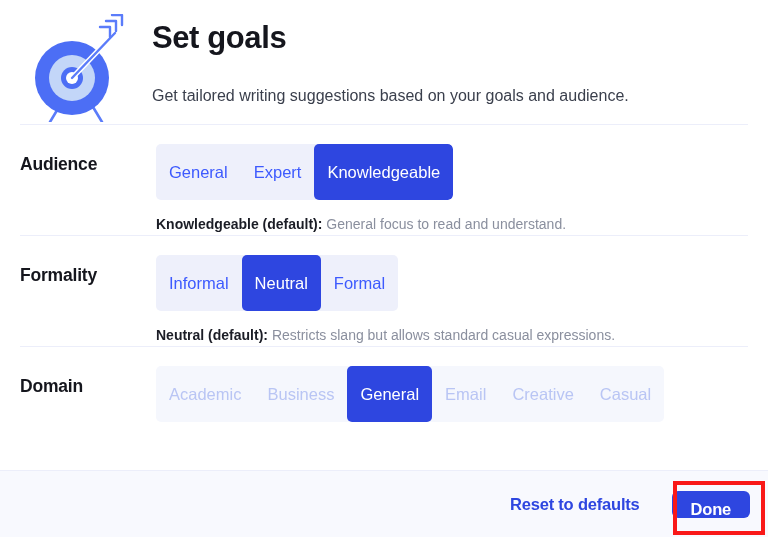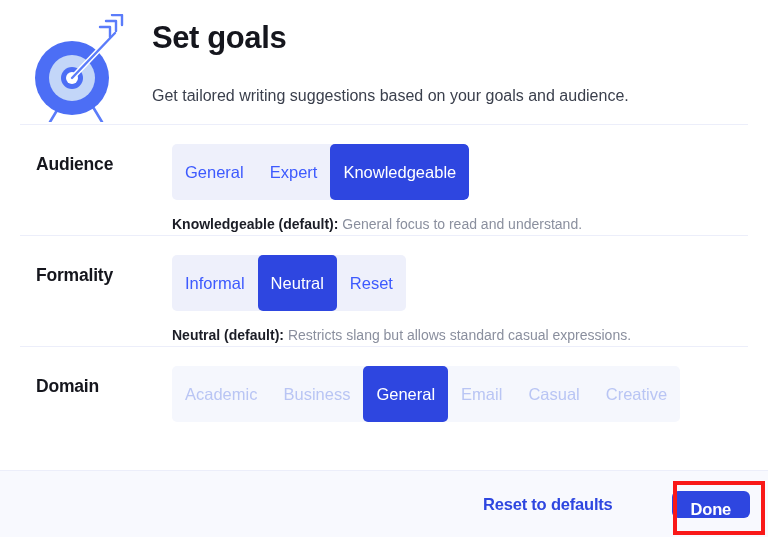--- a/index.html
+++ b/index.html
@@ -71,21 +71,21 @@
   }
 
   
   .settings {
     flex: 1;
     overflow: hidden;
   }
   .setting-row {
     display: flex;
     align-items: flex-start;
-    padding: 19px 20px 0 36px;
+    padding: 19px 20px 0 20px;
     box-sizing: border-box;
   }
   .setting-label {
     width: 136px;
     min-width: 136px;
     font-size: 17.5px;
     font-weight: bold;
     color: #15161d;
     line-height: 40px;
     letter-spacing: -0.2px;
@@ -149,21 +149,20 @@
     height: 67px;
     min-height: 67px;
     background: #f8f9fe;
     border-top: 1px solid #eceefa;
     display: flex;
     align-items: center;
     justify-content: flex-end;
     padding-right: 18px;
     box-sizing: border-box;
     position: relative;
-    gap: 27px;
   }
   .reset-link {
     font-size: 16.5px;
     font-weight: bold;
     color: #2e46e0;
     cursor: pointer;
     margin-right: 32px;
     letter-spacing: -0.2px;
   }
   .done-button {
@@ -245,41 +244,41 @@
     </div>
 
     <div class="divider"></div>
 
     <div class="setting-row">
       <div class="setting-label">Formality</div>
       <div class="setting-body">
         <div class="segmented">
           <button class="seg-opt">Informal</button>
           <button class="seg-opt selected">Neutral</button>
-          <button class="seg-opt">Reset</button>
+          <button class="seg-opt">Formal</button>
         </div>
         <div class="setting-desc">
           <b>Neutral (default):</b>
           <span>Restricts slang but allows standard casual expressions.</span>
         </div>
       </div>
     </div>
 
     <div class="divider"></div>
 
     <div class="setting-row">
       <div class="setting-label">Domain</div>
       <div class="setting-body">
         <div class="segmented faded">
           <button class="seg-opt">Academic</button>
           <button class="seg-opt">Business</button>
           <button class="seg-opt selected">General</button>
           <button class="seg-opt">Email</button>
+          <button class="seg-opt">Creative</button>
           <button class="seg-opt">Casual</button>
-          <button class="seg-opt">Creative</button>
         </div>
       </div>
     </div>
 
   </div>
 
   <div class="footer">
     <span class="reset-link">Reset to defaults</span>
     <button class="done-button">Done</button>
   </div>

